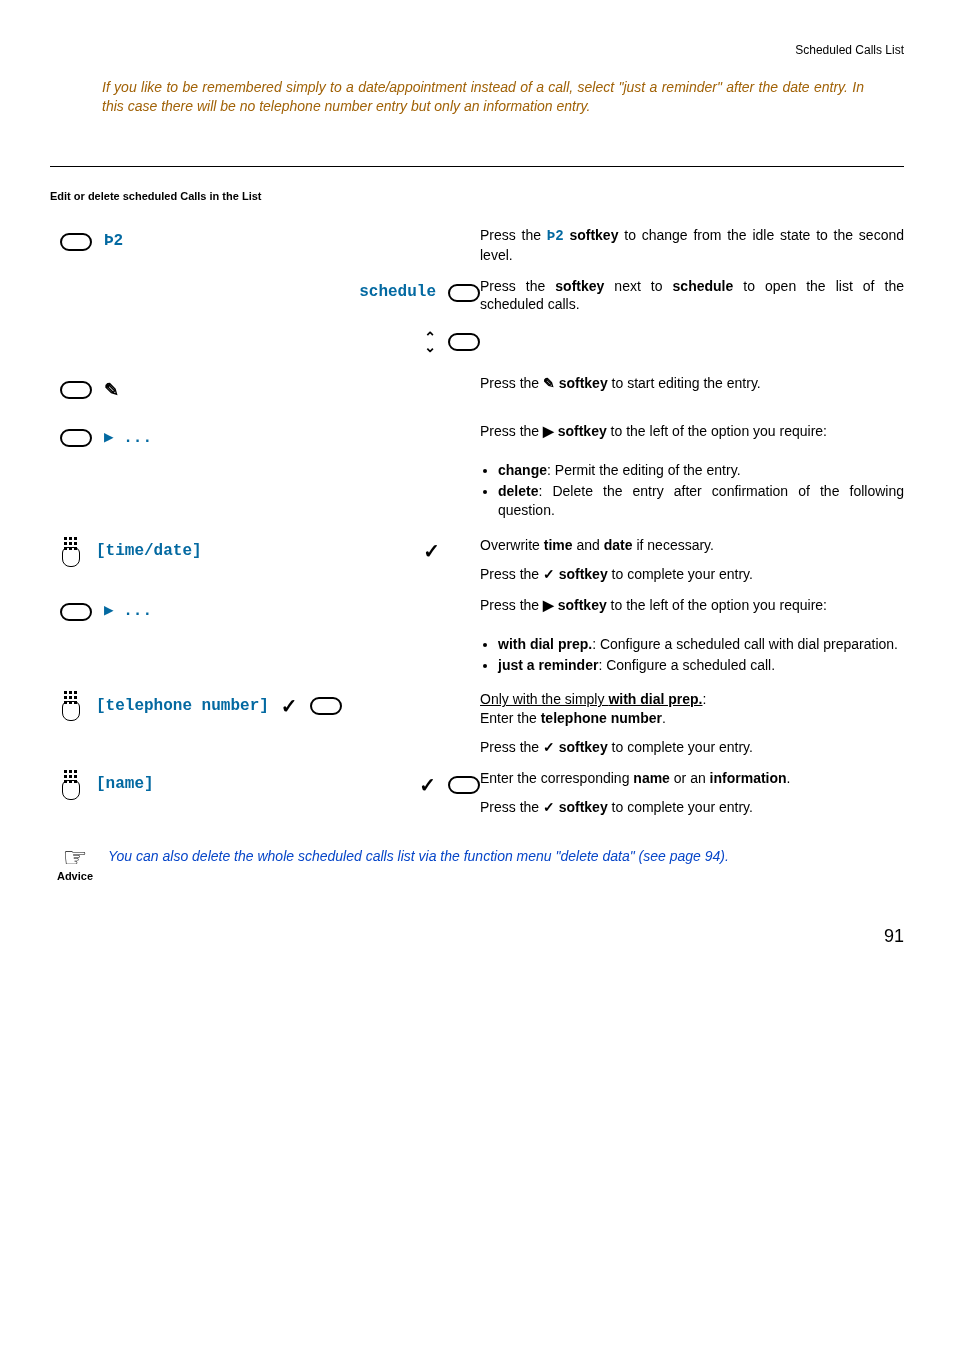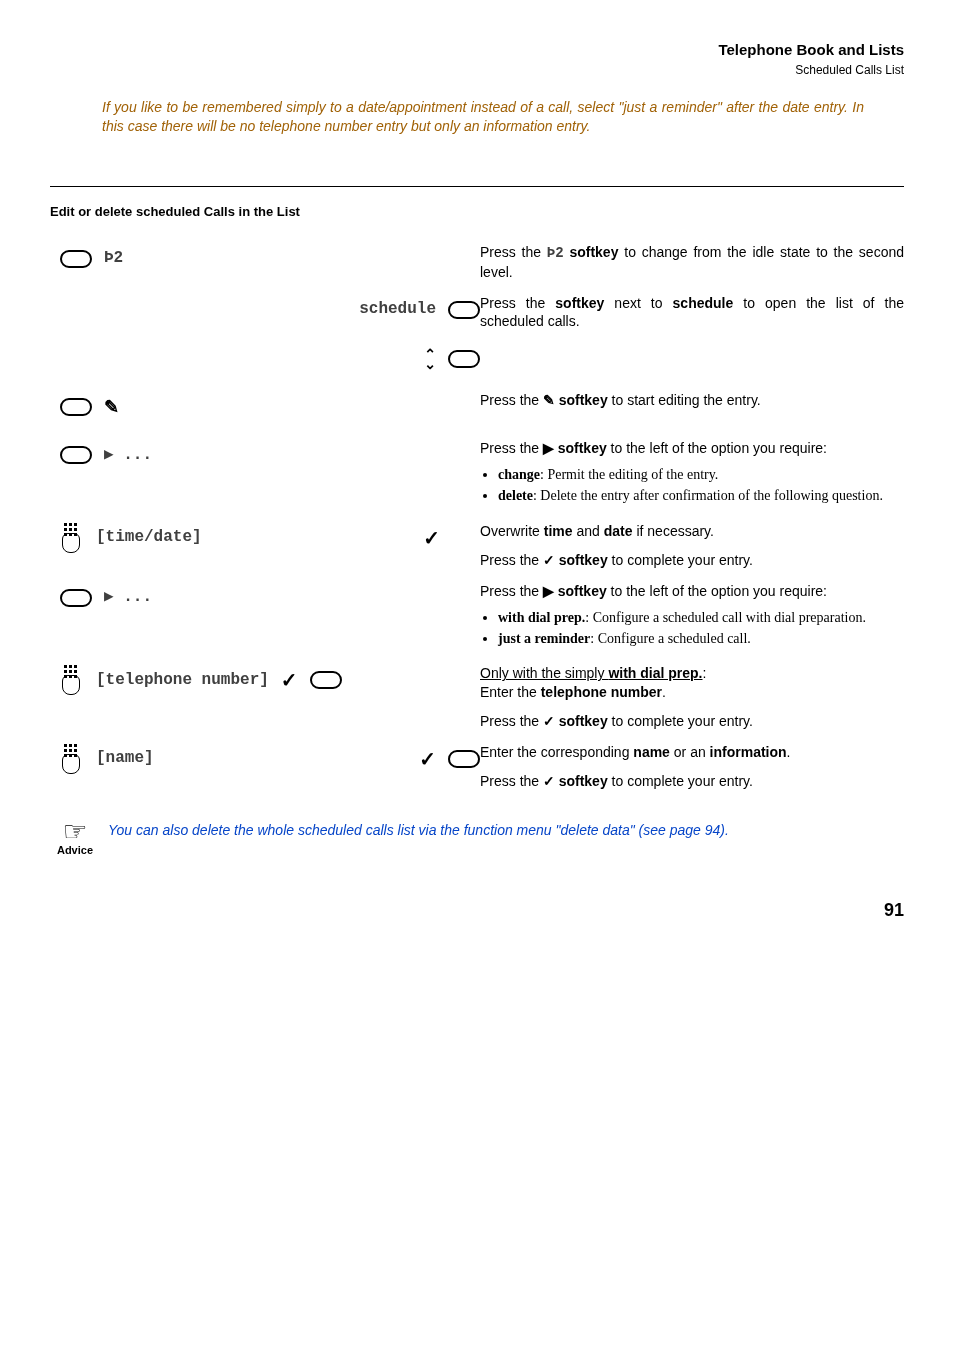--- a/index.html
+++ b/index.html
@@ -26,23 +26,23 @@
   }
   .intro {
     font-style: italic;
     color: #a16207;
     margin: 0 40px 50px 52px;
     text-align: justify;
   }
   .section-title {
     font-weight: bold;
     border-top: 1px solid #000;
-    padding-top: 16px;
+    padding-top: 22px;
     margin-bottom: 18px;
-    font-size: 13px;
+    font-size: 11px;
   }
   .steps {
     margin-left: 10px;
   }
   .step {
     display: flex;
     align-items: flex-start;
     margin-bottom: 8px;
   }
   .lcol {
@@ -51,33 +51,32 @@
     display: flex;
     align-items: center;
     min-height: 40px;
   }
   .rcol {
     flex: 1;
     padding-top: 4px;
     text-align: justify;
   }
   .rcol ul {
-    margin: 8px 0 4px 18px;
+    margin: 20px 0 4px 18px;
     padding: 0;
-    font-family: Liberation Serif, serif;
   }
   .rcol li {
     margin-bottom: 2px;
   }
   .pixfont {
     font-family: "Courier New", monospace;
     font-weight: bold;
     letter-spacing: 0px;
     font-size: 16px;
-    color: #404040;
+    color: #0369a1;
   }
   .soft-oval {
     display: inline-block;
     width: 28px;
     height: 14px;
     border: 2px solid #000;
     border-radius: 10px;
     vertical-align: middle;
   }
   .icon-keypad {
@@ -122,33 +121,32 @@
     font-size:11px; font-weight:bold;
   }
   .advice-text{
     font-style:italic;
     color:#0645c8;
     text-align:justify;
   }
   .advice-text .link{ color:#0645c8; }
   .page-num{
     text-align:right;
-    font-weight:bold;
+    font-weight:normal;
     font-size:18px;
     margin-top:40px;
   }
   .underline{ text-decoration:underline; }
   .row-inner{ display:flex; align-items:center; width:100%; }
   .spacer { flex:1; }
 </style>
 </head>
 <body>
 
 <div class="header-right">
-  <div class="header-title">Telephone Book and Lists</div>
   <div class="header-sub">Scheduled Calls List</div>
 </div>
 
 <div class="intro">If you like to be remembered simply to a date/appointment instead of a call, select "just a reminder" after the date entry. In this case there will be no telephone number entry but only an information entry.</div>
 
 <div class="section-title">Edit or delete scheduled Calls in the List</div>
 
 <div class="steps">
 
   <div class="step">

